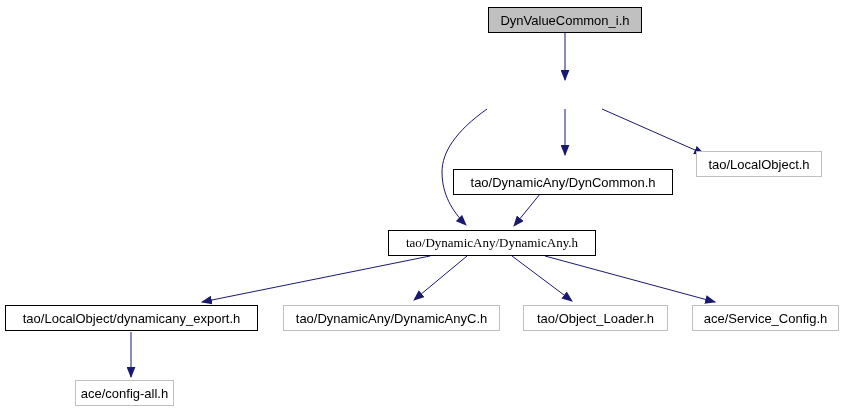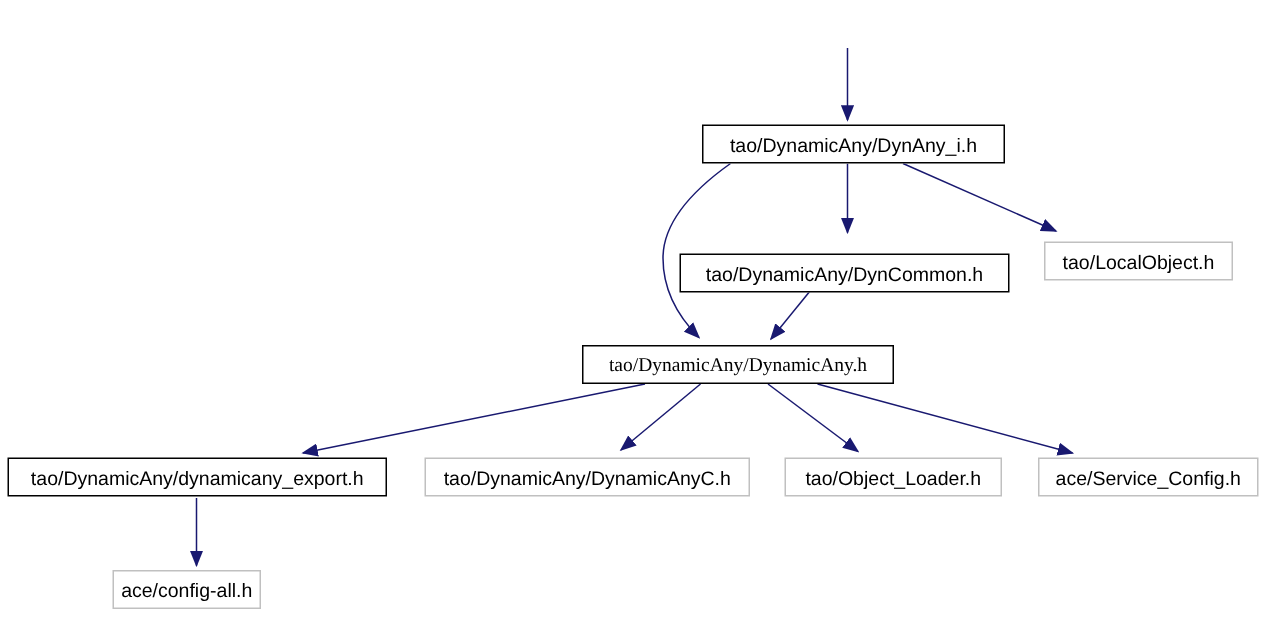--- a/index.html
+++ b/index.html
@@ -66,30 +66,30 @@
       <path d="M487,109 C456,131 442,152 442,172 C442,194 452,211 466,225" marker-end="url(#arrow)"></path>
       <path d="M549,183 L514,226" marker-end="url(#arrow)"></path>
       <path d="M430,256 L202,302" marker-end="url(#arrow)"></path>
       <path d="M467,256 L414,300" marker-end="url(#arrow)"></path>
       <path d="M512,256 L572,301" marker-end="url(#arrow)"></path>
       <path d="M545,256 L715,302" marker-end="url(#arrow)"></path>
       <path d="M131,332 L131,377" marker-end="url(#arrow)"></path>
     </g>
   </svg>
 
+  <div class="node root" style="left:488px; top:7px;  width:154px;">DynValueCommon_i.h</div>
 
-  <div class="node" style="left:468px; top:83px; width:202px;">tao/DynamicAny/DynAny_i.h</div>
 
   <div class="node" style="left:453px; top:157px; width:220px;margin-top:12px;">tao/DynamicAny/DynCommon.h</div>
 
-  <div class="node leaf" style="left:696px; top:161px; width:126px;">tao/LocalObject.h</div>
+  <div class="node leaf" style="left:696px; top:151px; width:126px;">tao/LocalObject.h</div>
 
   <div class="node" style="left:388px; top:230px; width:208px;font-family:Liberation Serif, serif;">tao/DynamicAny/DynamicAny.h</div>
 
-  <div class="node" style="left:5px; top:305px; width:253px;">tao/DynamicAny/dynamicany_export.h</div>
+  <div class="node" style="left:5px; top:305px; width:253px;">tao/LocalObject/dynamicany_export.h</div>
 
   <div class="node leaf" style="left:283px; top:305px; width:217px;">tao/DynamicAny/DynamicAnyC.h</div>
 
   <div class="node leaf" style="left:692px; top:305px; width:147px;">ace/Service_Config.h</div>
 
   <div class="node leaf" style="left:523px; top:305px; width:145px;">tao/Object_Loader.h</div>
 
   <div class="node leaf" style="left:75px; top:380px; width:99px;">ace/config-all.h</div>
 
 </div>

